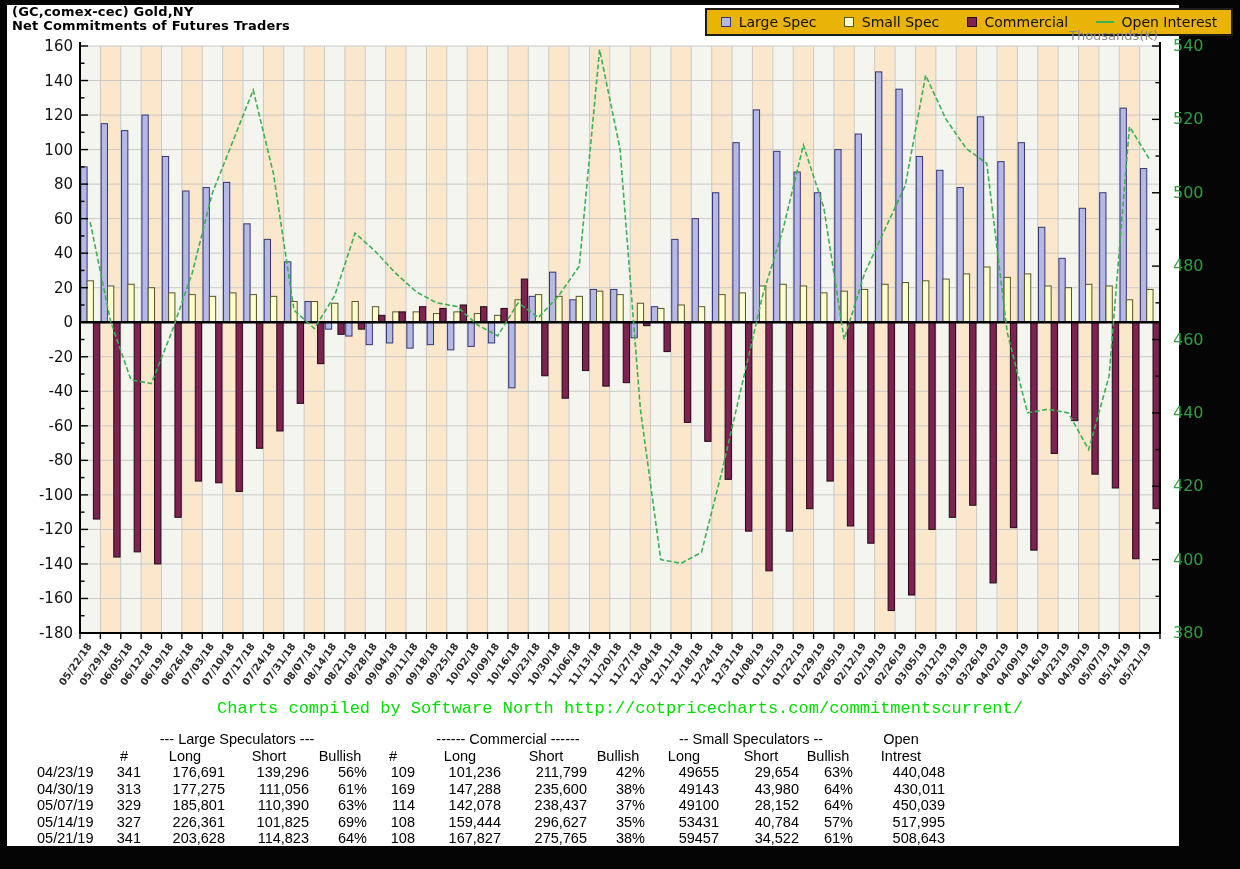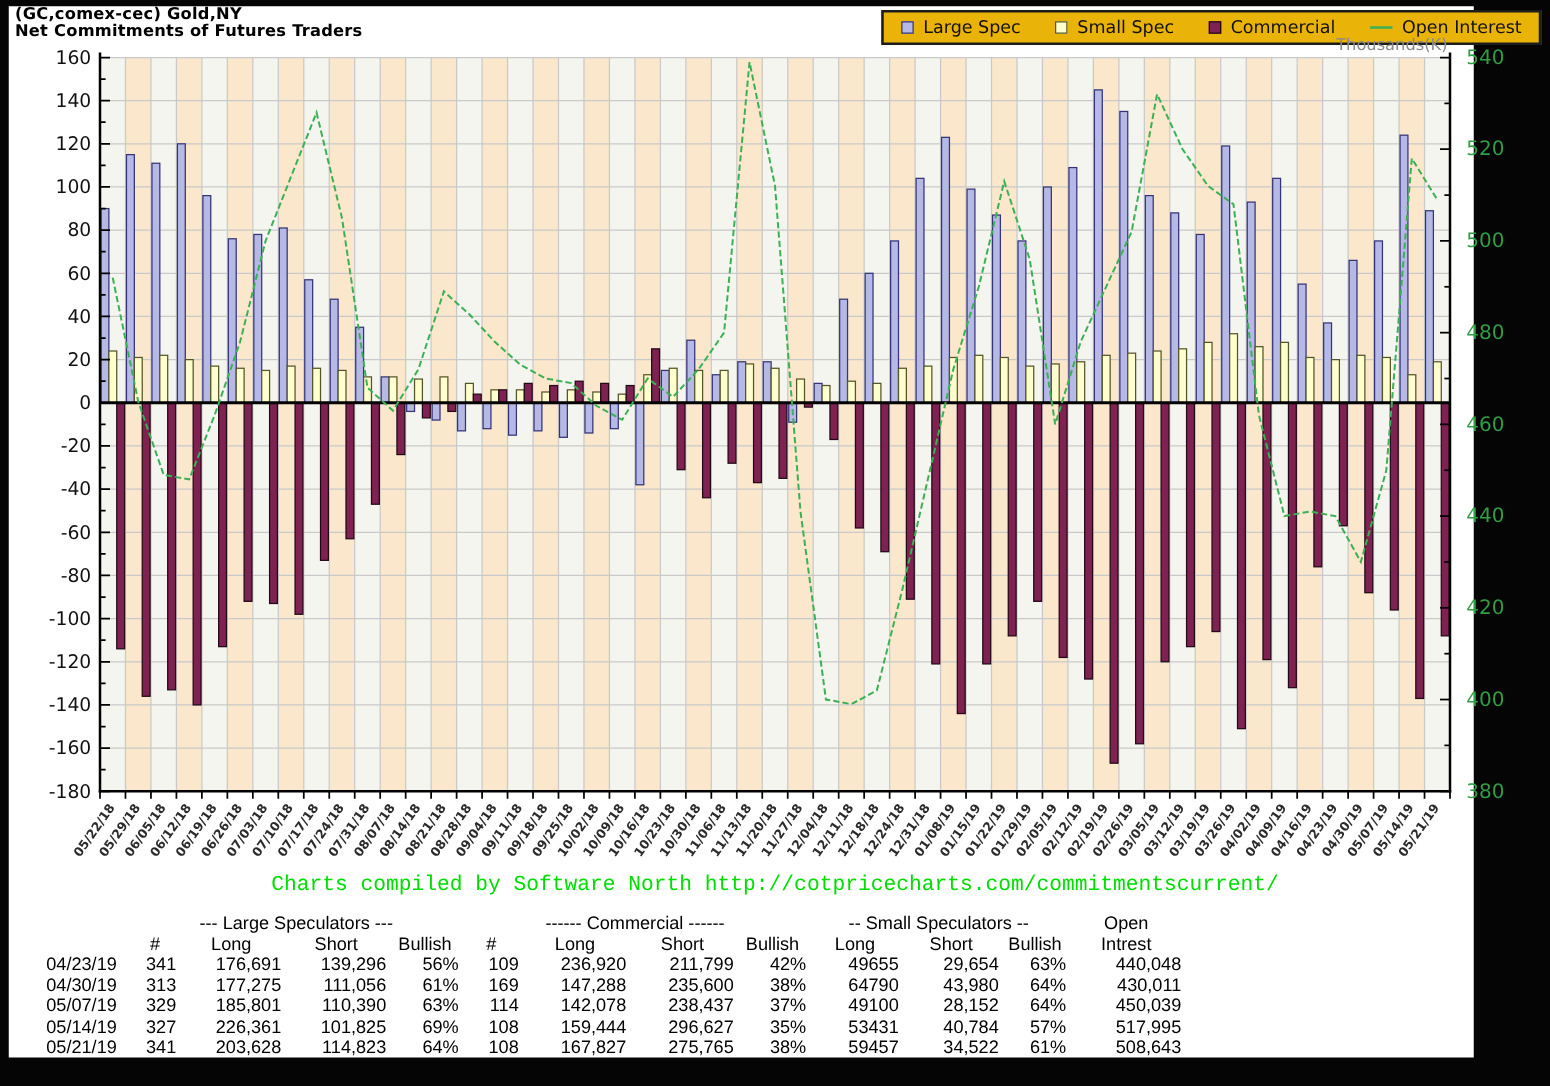--- a/index.html
+++ b/index.html
@@ -594,39 +594,39 @@
         </tr>
       </thead>
     <tbody>
         <tr>
           <td class="datecell">04/23/19</td>
           <td class="num">341</td>
           <td class="num">176,691</td>
           <td class="num">139,296</td>
           <td class="num">56%</td>
           <td class="num">109</td>
-          <td class="num">236,920</td>
+          <td class="num">101,236</td>
           <td class="num">211,799</td>
           <td class="num">42%</td>
           <td class="num">49655</td>
           <td class="num">29,654</td>
           <td class="num">63%</td>
           <td class="num">440,048</td>
         </tr>
         <tr>
           <td class="datecell">04/30/19</td>
           <td class="num">313</td>
           <td class="num">177,275</td>
           <td class="num">111,056</td>
           <td class="num">61%</td>
           <td class="num">169</td>
           <td class="num">147,288</td>
           <td class="num">235,600</td>
           <td class="num">38%</td>
-          <td class="num">64790</td>
+          <td class="num">49143</td>
           <td class="num">43,980</td>
           <td class="num">64%</td>
           <td class="num">430,011</td>
         </tr>
         <tr>
           <td class="datecell">05/07/19</td>
           <td class="num">329</td>
           <td class="num">185,801</td>
           <td class="num">110,390</td>
           <td class="num">63%</td>

